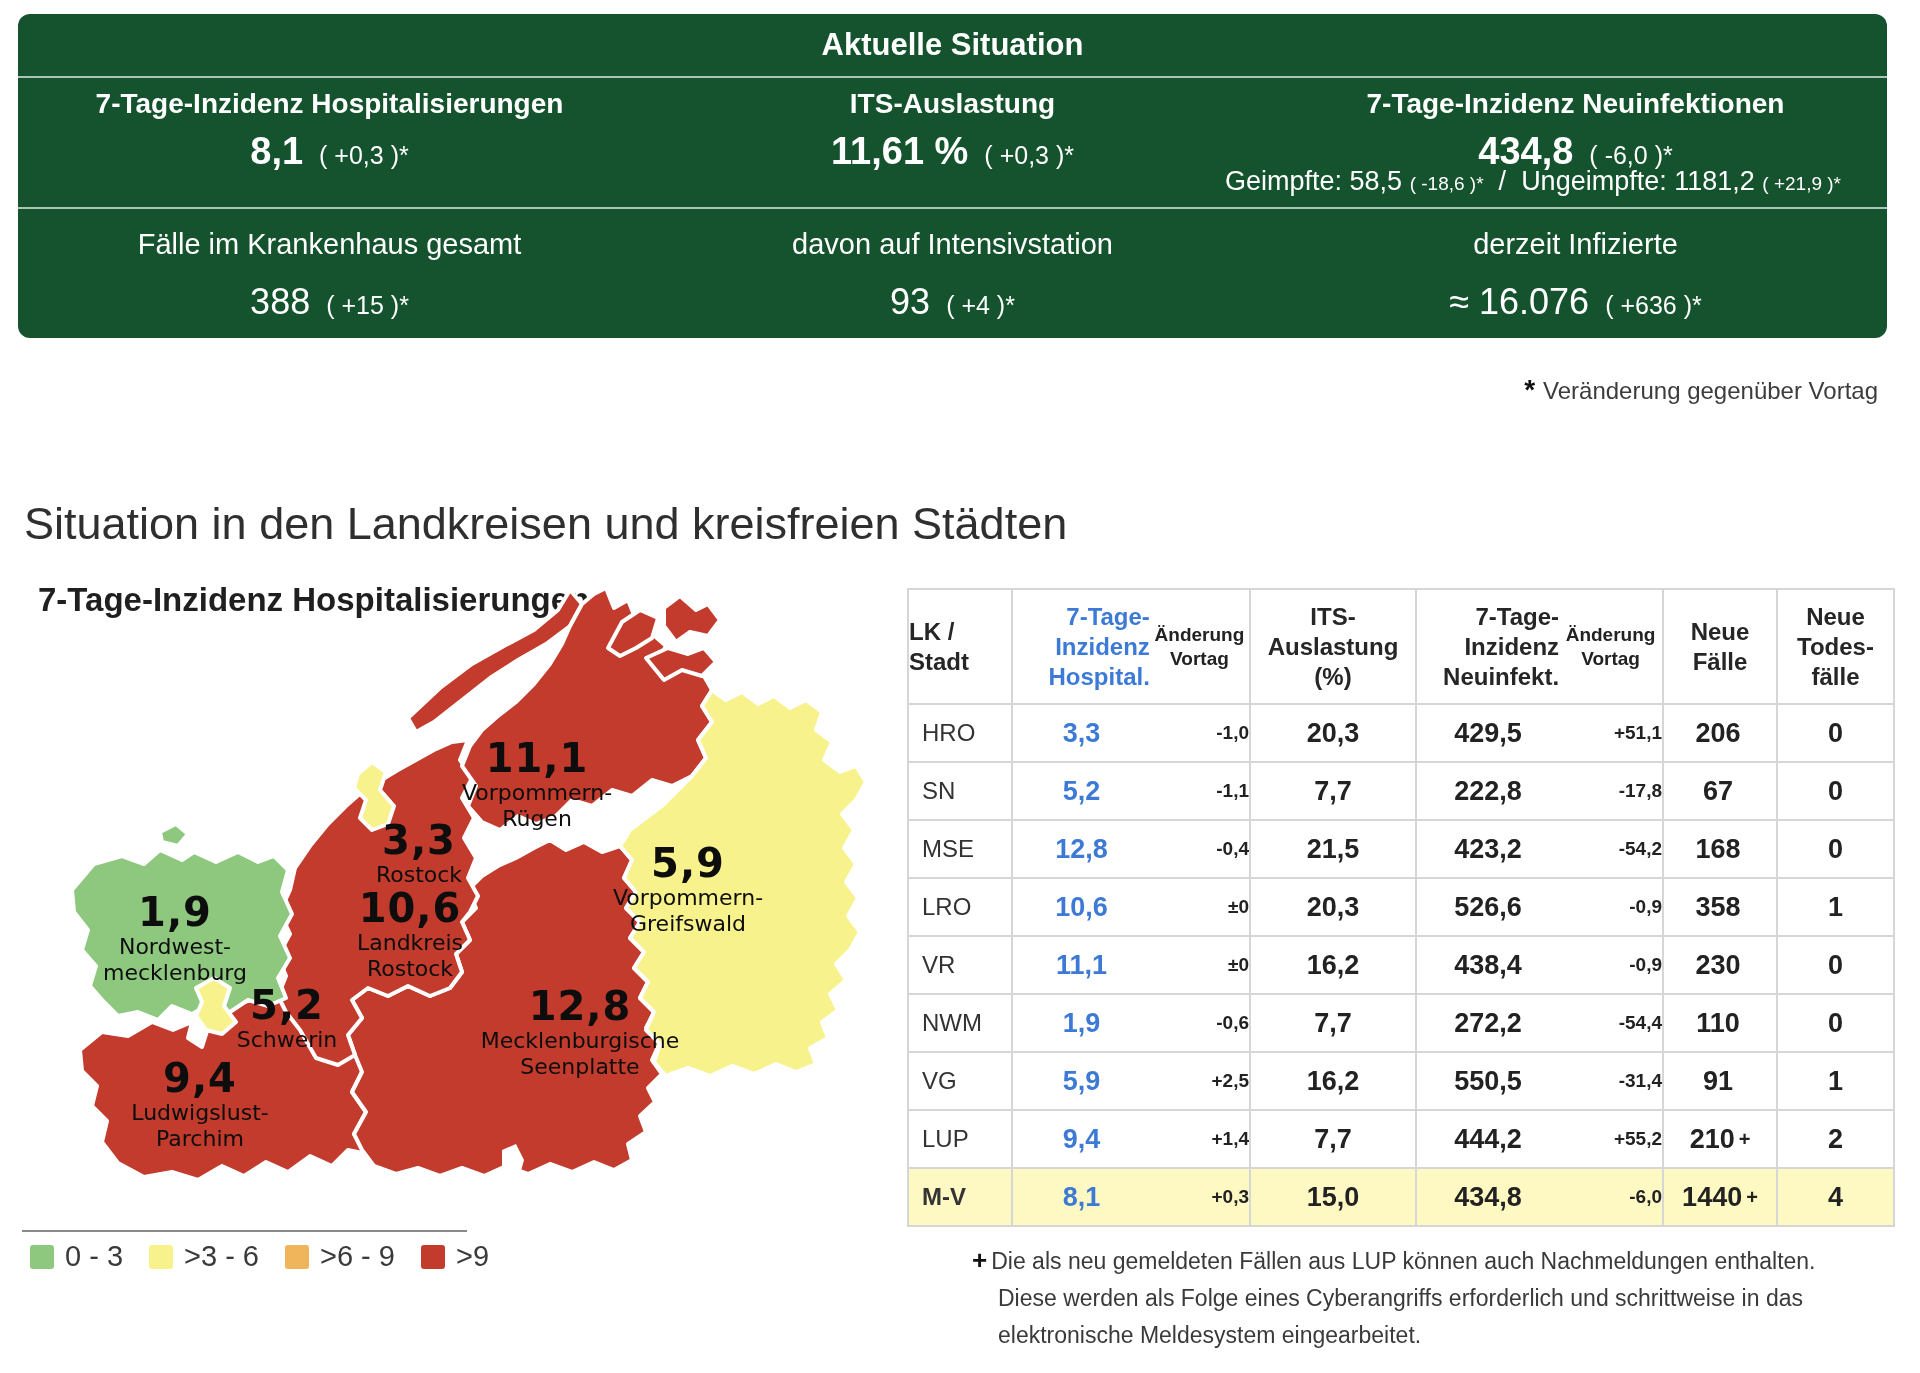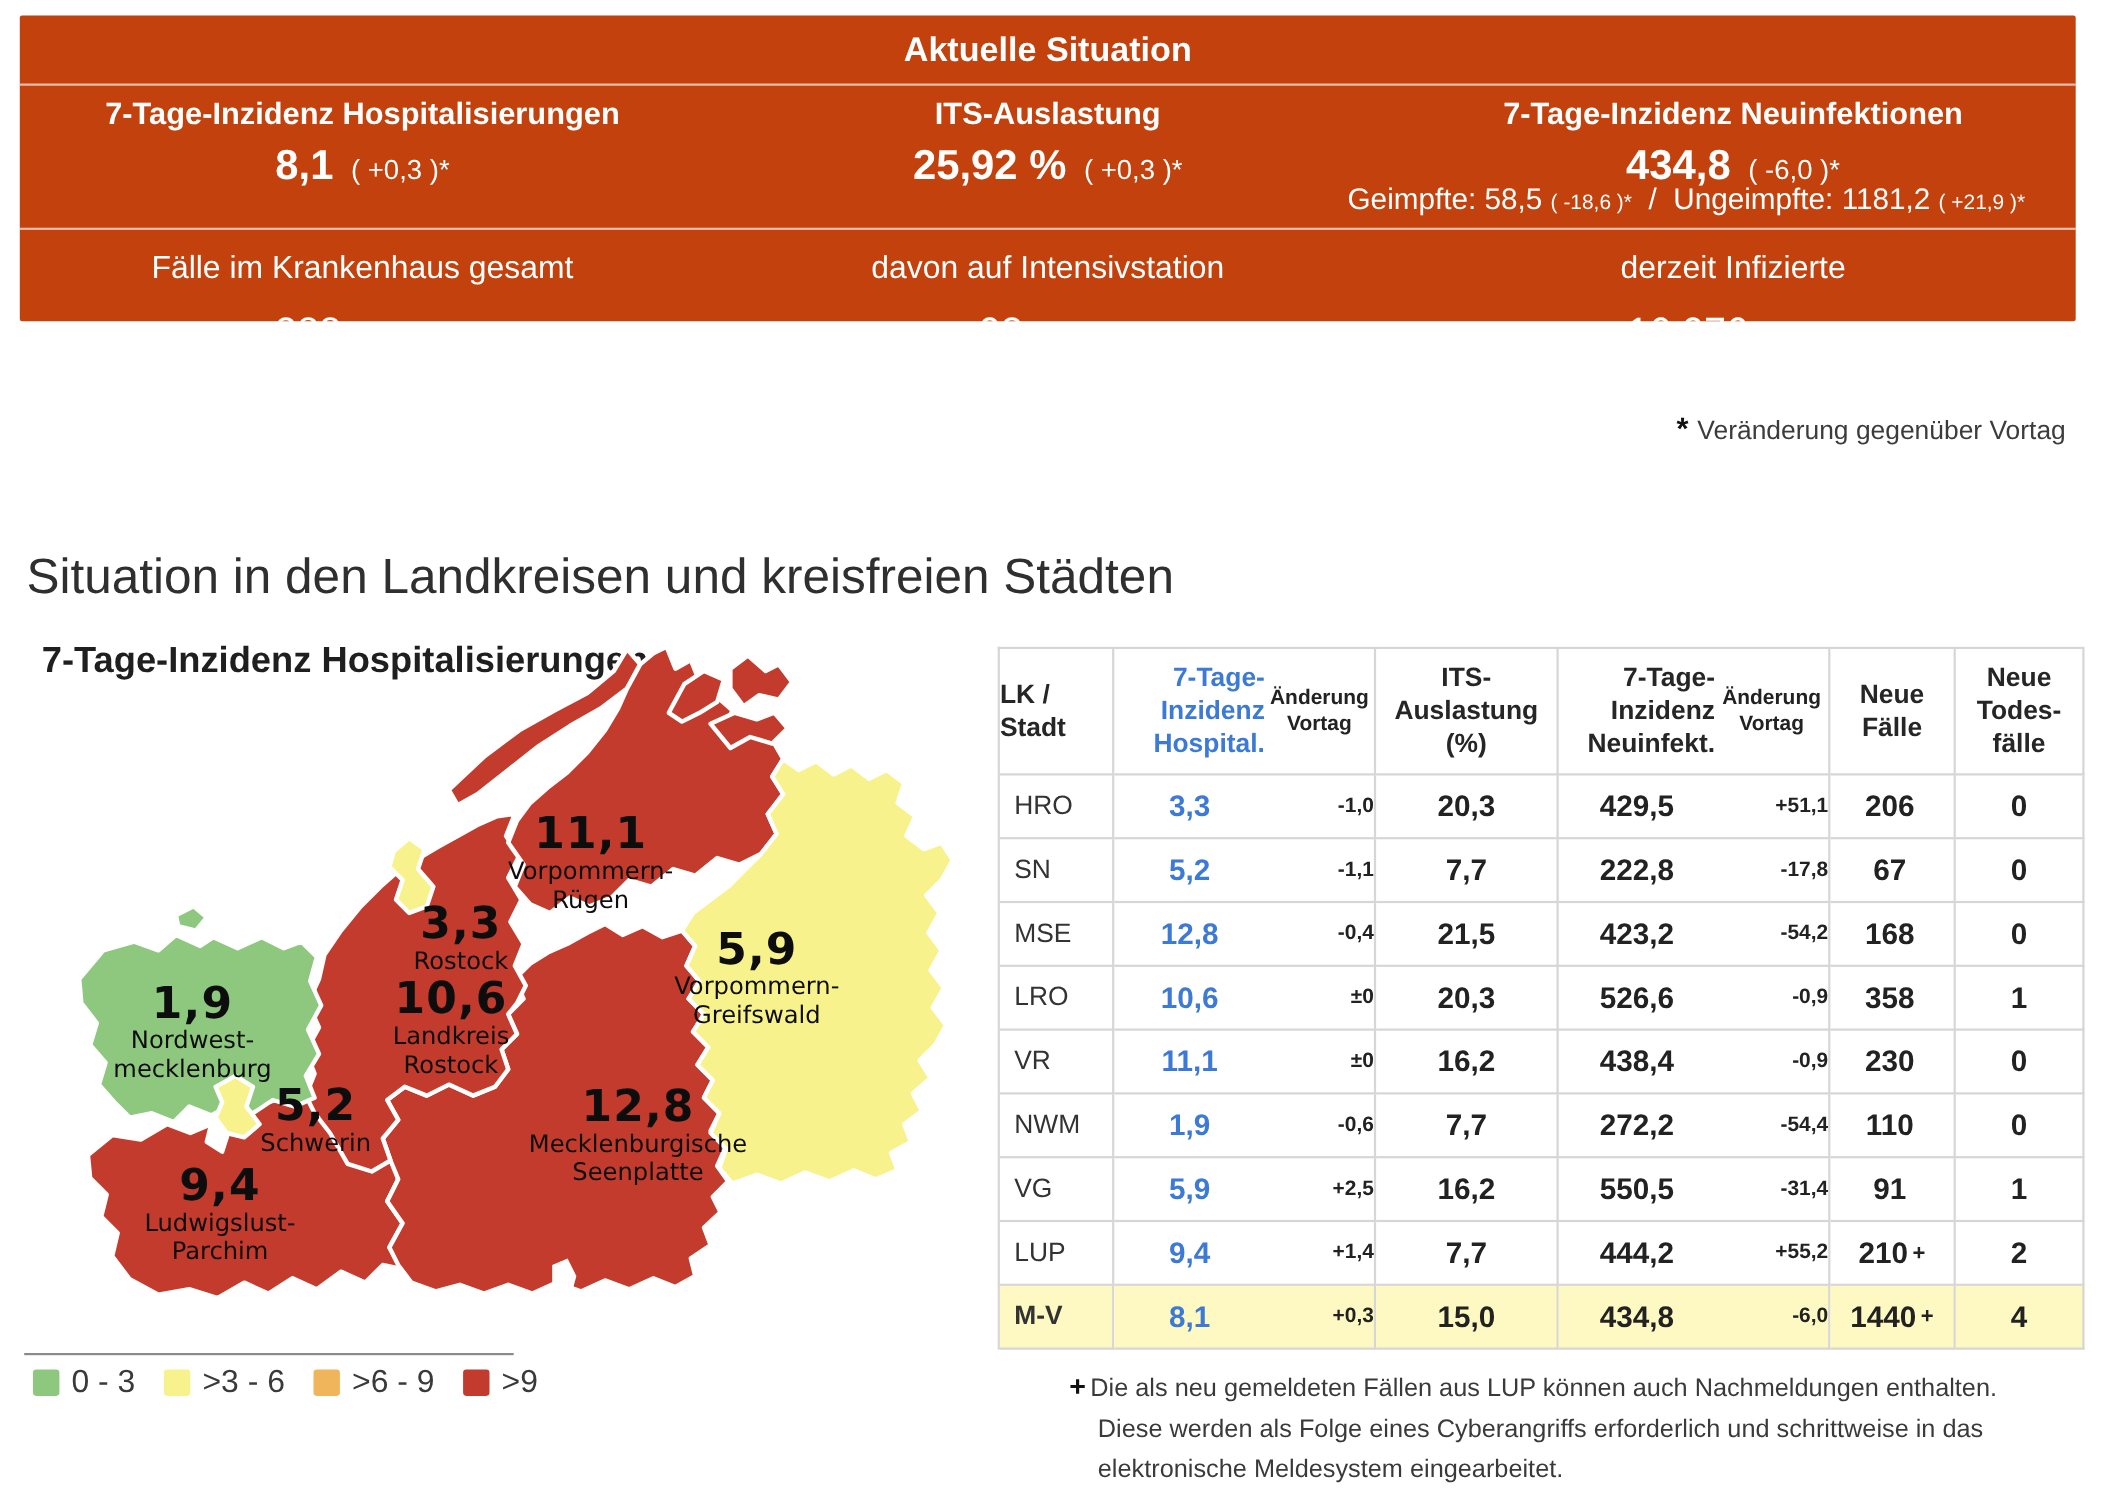--- a/index.html
+++ b/index.html
@@ -1,21 +1,21 @@
 <!DOCTYPE html>
 <html><head>
 <meta charset="utf-8">
 <style>
   html,body{margin:0;padding:0;background:#fff;}
   body{width:1920px;height:1373px;position:relative;overflow:hidden;
        font-family:"Liberation Sans", sans-serif;color:#262626;}
 
   
-  .panel{position:absolute;left:18px;top:14px;width:1869px;height:278px;
-         background:#c2410c;border-radius:2px;color:#fff;}
+  .panel{position:absolute;left:18px;top:14px;width:1869px;height:324px;
+         background:#14532d;border-radius:12px;color:#fff;}
   .panel-title{height:62px;display:flex;align-items:center;justify-content:center;
                font-size:31px;font-weight:bold;border-bottom:2px solid rgba(255,255,255,.65);}
   .stat-grid{position:absolute;left:0;top:66px;width:100%;display:grid;
              grid-template-columns:1fr 1fr 1fr;}
   .stat-col{text-align:center;}
   .stat-label{font-size:28px;font-weight:600;margin-top:8px;}
   .stat-valueline{margin-top:10px;display:flex;justify-content:center;align-items:baseline;gap:16px;}
   .stat-value{font-size:38px;font-weight:bold;}
   .stat-change{font-size:25px;font-weight:normal;}
   .vacc-line{position:absolute;top:152px;right:46px;font-size:27px;white-space:nowrap;}
@@ -88,21 +88,21 @@
         <div class="stat-label">7-Tage-Inzidenz Hospitalisierungen</div>
         <div class="stat-valueline">
           <span class="stat-value">8,1</span>
           <span class="stat-change">( +0,3 )*</span>
         </div>
       </div>
 
       <div class="stat-col">
         <div class="stat-label">ITS-Auslastung</div>
         <div class="stat-valueline">
-          <span class="stat-value">25,92 %</span>
+          <span class="stat-value">11,61 %</span>
           <span class="stat-change">( +0,3 )*</span>
         </div>
       </div>
 
       <div class="stat-col">
         <div class="stat-label">7-Tage-Inzidenz Neuinfektionen</div>
         <div class="stat-valueline">
           <span class="stat-value">434,8</span>
           <span class="stat-change">( -6,0 )*</span>
         </div>

